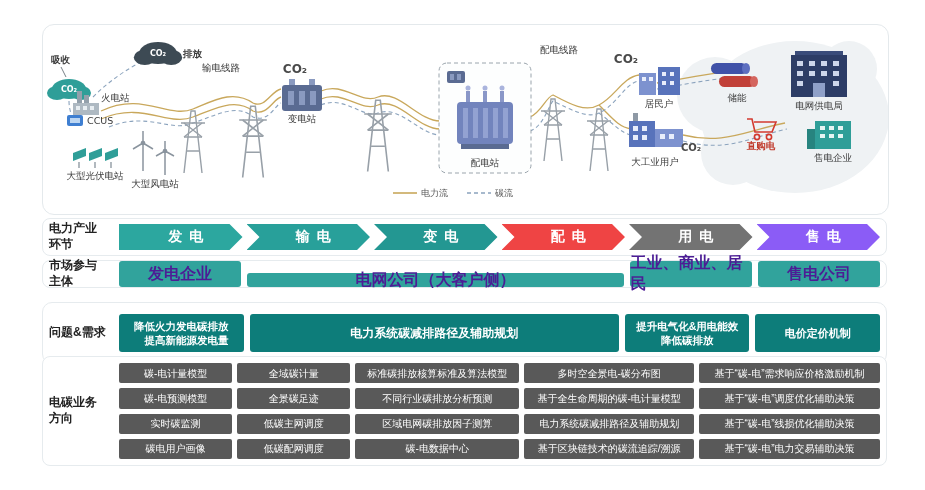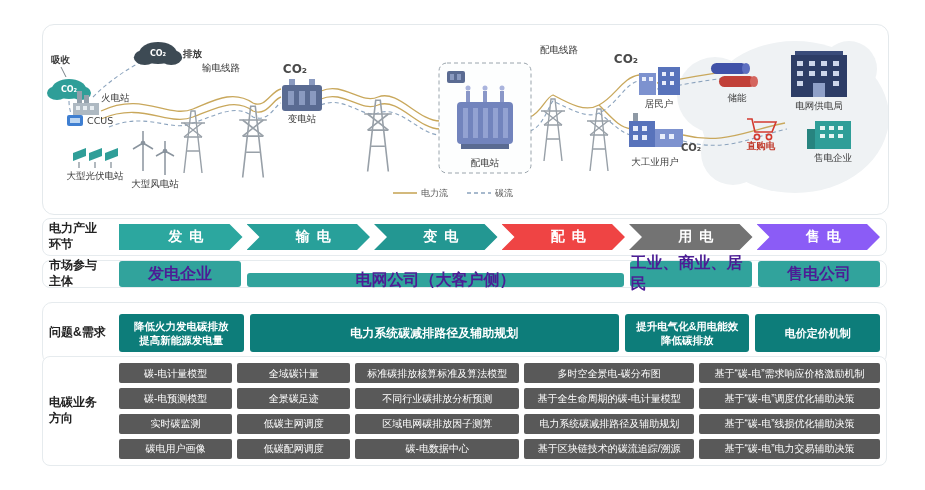--- a/index.html
+++ b/index.html
@@ -41,21 +41,21 @@
   .prow{flex:1;display:flex;gap:6px;height:26px;}
   .pbox{background:#31a39c;color:#4c1d95;font-weight:bold;font-size:16px;border-radius:3px;
         display:flex;align-items:center;justify-content:center;text-align:left;}
   .p-1{flex:1;} .p-2{flex:3.1;margin-top:12px;} .p-3{flex:1;} .p-4{flex:1;}
 
   
   #band-needs{top:302px;height:62px;border-radius:10px;}
   .nrow{flex:1;display:flex;gap:6px;height:38px;}
   .nbox{background:#0d7d7a;color:#fff;font-weight:bold;font-size:10.5px;border-radius:3px;line-height:1.35;
         display:flex;align-items:center;justify-content:center;text-align:center;white-space:pre-line;padding:0 4px;}
-  .n-1{flex:1;} .n-2{flex:3.1;font-size:12px;} .n-3{flex:1;} .n-4{flex:1;font-size:11px;}
+  .n-1{flex:1;text-align:right;} .n-2{flex:3.1;font-size:12px;} .n-3{flex:1;} .n-4{flex:1;font-size:11px;}
 
   
   #band-business{top:356px;height:110px;}
   .bgrid{flex:1;display:grid;grid-template-columns:1fr 1fr 1.45fr 1.5fr 1.6fr;grid-auto-rows:1fr;gap:5px;height:96px;}
   .bcell{background:#595959;color:#fff;font-size:10px;border-radius:2px;display:flex;align-items:center;
          justify-content:center;text-align:center;padding:0 3px;line-height:1.1;}
 </style>
 </head>
 <body>
 

